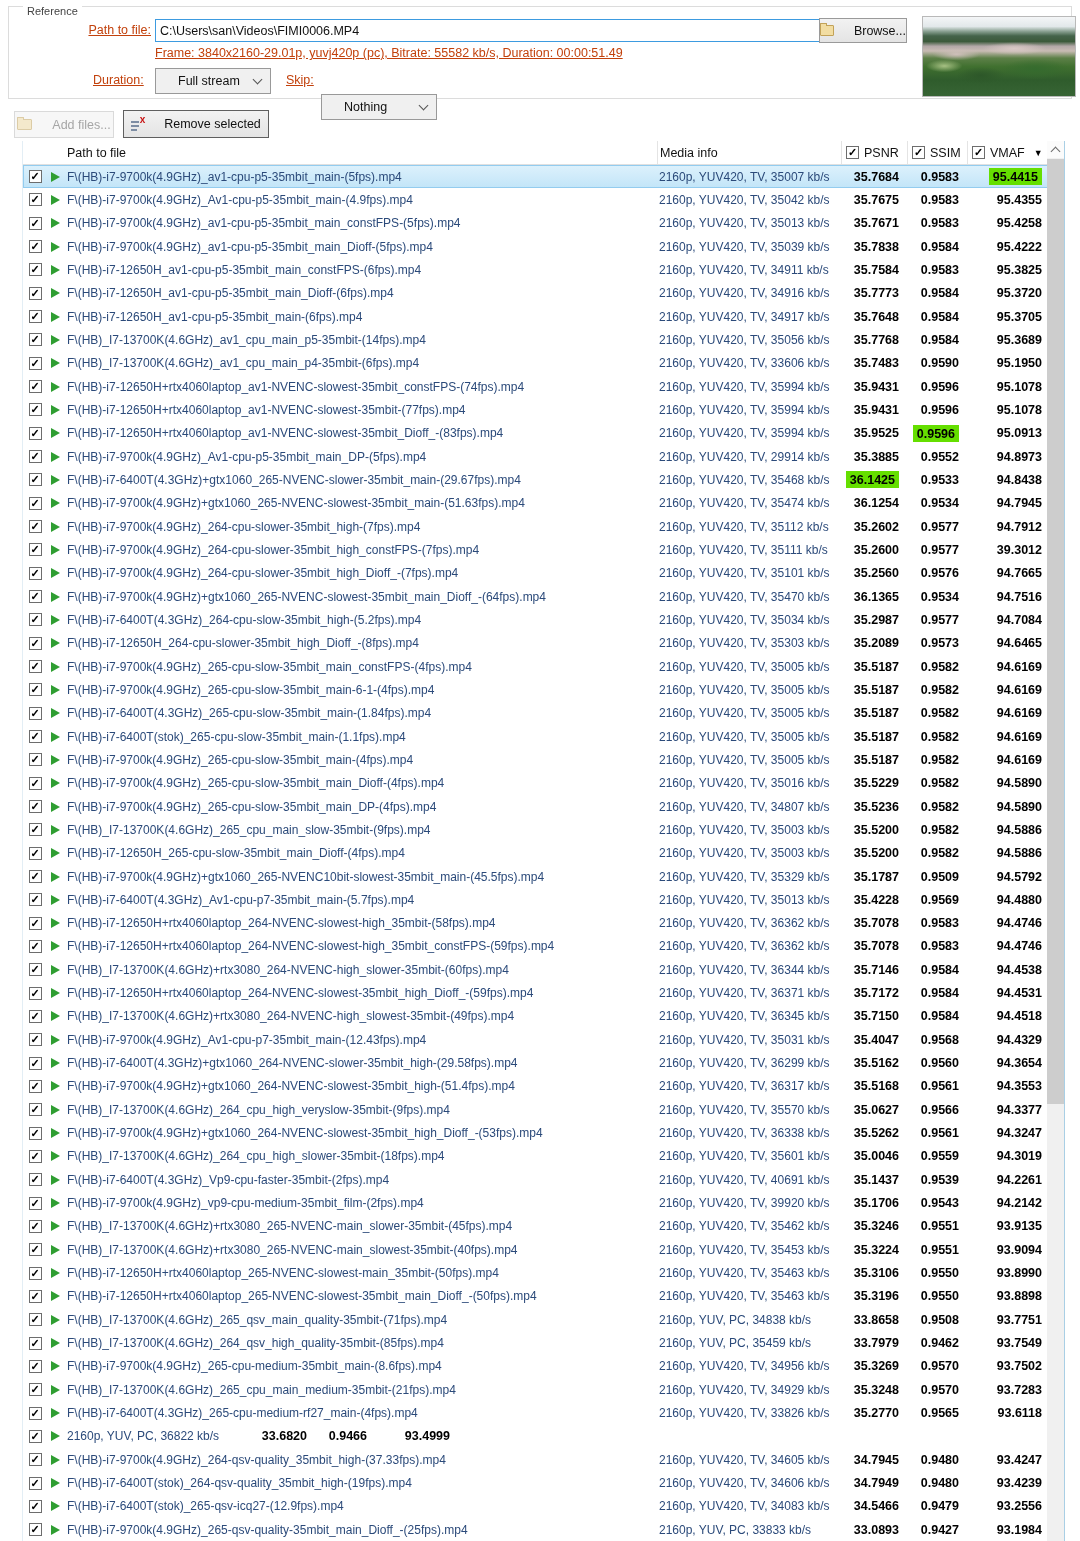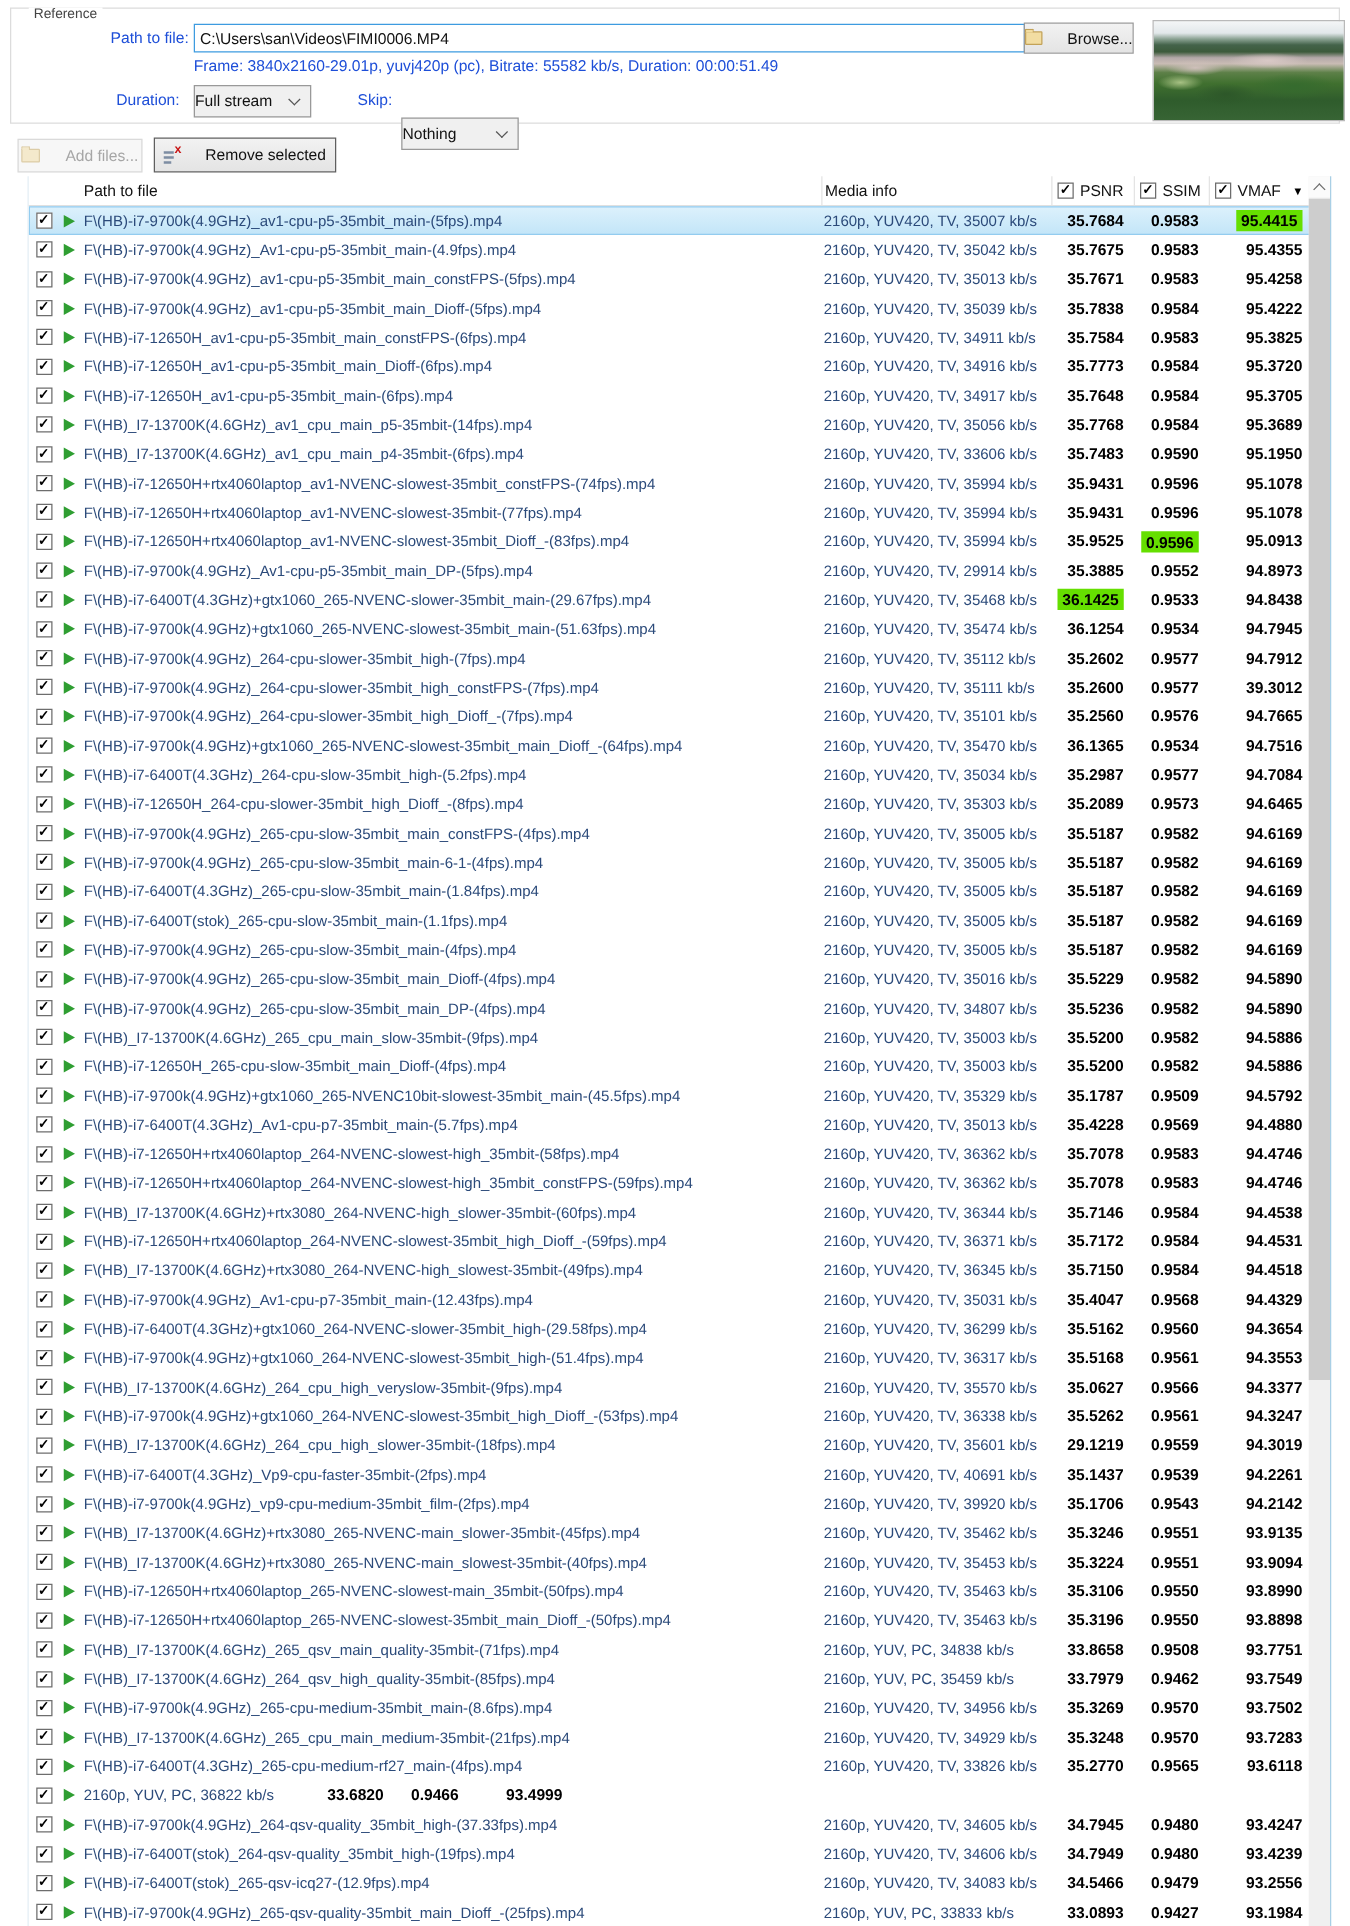--- a/index.html
+++ b/index.html
@@ -2,21 +2,21 @@
 <html><head>
 <meta charset="utf-8">
 <style>
   html,body{margin:0;padding:0;background:#fff;}
   body{width:1080px;height:1541px;position:relative;font-family:"Liberation Sans",sans-serif;overflow:hidden;}
   .abs{position:absolute;}
 
   
   .groupbox{left:8px;top:6px;width:1062px;height:91px;border:1px solid #dcdcdc;}
   .group-label{left:14px;top:-1px;background:#fff;padding:0 4px;font-size:11px;color:#444;line-height:11px;}
-  .lbl{font-size:12.5px;color:#1d4ed8;white-space:nowrap;}
+  .lbl{font-size:12.5px;color:#c2410c;white-space:nowrap;text-decoration:underline;}
   .path-label{left:58px;top:16px;width:84px;text-align:right;}
   .path-input{left:146px;top:12px;width:655px;height:19px;border:1px solid #3d9be0;font-size:12.5px;color:#111;
               font-family:"Liberation Sans",sans-serif;padding:1px 4px;outline:none;}
   .btn{display:flex;align-items:center;gap:20px;background:linear-gradient(180deg,#f2f2f2,#e4e4e4);
        border:1px solid #9a9a9a;font-size:12.5px;color:#111;justify-content:center;cursor:default;}
   .browse-btn{left:810px;top:11px;width:86px;height:23px;}
   .folder-ico{position:relative;width:13px;height:9px;background:#f2dda2;border:1px solid #c2a258;border-radius:1px;}
   .folder-ico::before{content:"";position:absolute;left:-1px;top:-3px;width:5px;height:2px;background:#f2dda2;
        border:1px solid #c2a258;border-bottom:none;border-radius:1px 1px 0 0;}
   .thumb{left:913px;top:9px;width:152px;height:79px;border:1px solid #b9b9b9;
@@ -24,21 +24,21 @@
       radial-gradient(ellipse 26px 9px at 14% 62%, #a7c184 0%, rgba(0,0,0,0) 70%),
       radial-gradient(ellipse 34px 12px at 38% 74%, #2d5729 0%, rgba(0,0,0,0) 72%),
       radial-gradient(ellipse 44px 14px at 74% 66%, #356b2e 0%, rgba(0,0,0,0) 75%),
       radial-gradient(ellipse 30px 8px at 22% 47%, #cfc0bb 0%, rgba(0,0,0,0) 80%),
       radial-gradient(ellipse 40px 8px at 60% 40%, #d9c9c6 0%, rgba(0,0,0,0) 80%),
       linear-gradient(180deg,#f4f6f7 0%,#e2e8ea 12%,#8ba293 18%,#44634a 24%,#3c5a3b 31%,
         #b3a8a8 37%,#c9bcb4 43%,#5d8048 52%,#40702f 63%,#2f5c2c 80%,#376434 100%);}
   .frame-info{left:146px;top:39px;}
   .duration-label{left:84px;top:66px;}
   .combo{display:flex;align-items:center;background:#f0f0f0;border:1px solid #999;font-size:12.5px;color:#111;
-         padding-left:0;position:relative;}
+         padding-left:22px;position:relative;}
   .duration-combo{left:146px;top:61px;width:92px;height:24px;}
   .skip-label{left:277px;top:66px;}
   .skip-combo{left:312px;top:61px;width:92px;height:24px;}
   .chev{width:6px;height:6px;border-right:1.3px solid #555;border-bottom:1.3px solid #555;
         transform:rotate(45deg);position:absolute;right:9px;top:7px;}
 
   
   .add-btn{left:14px;top:111px;width:98px;height:25px;border-color:#dadada;background:#f7f7f7;color:#a6a6a6;}
   .add-btn .folder-ico{opacity:.5;}
   .remove-btn{left:123px;top:110px;width:144px;height:26px;border-color:#5f5f5f;}
@@ -955,21 +955,21 @@
       <div class="row">
     <div class="cell col-check" style="justify-content:center;">
       <span class="cb">✓</span>
     </div>
     <div class="cell col-play">
       <span class="play"></span>
     </div>
     <div class="cell col-file fname">F\(HB)_I7-13700K(4.6GHz)_264_cpu_high_slower-35mbit-(18fps).mp4</div>
     <div class="cell col-media minfo">2160p, YUV420, TV, 35601 kb/s</div>
     <div class="cell col-psnr num">
-          <span class="val">29.1219</span>
+          <span class="val">35.0046</span>
         </div>
     <div class="cell col-ssim num">
           <span class="val">0.9559</span>
         </div>
     <div class="cell col-vmaf num">
           <span class="val">94.3019</span>
         </div>
   </div>
       <div class="row">
     <div class="cell col-check" style="justify-content:center;">

